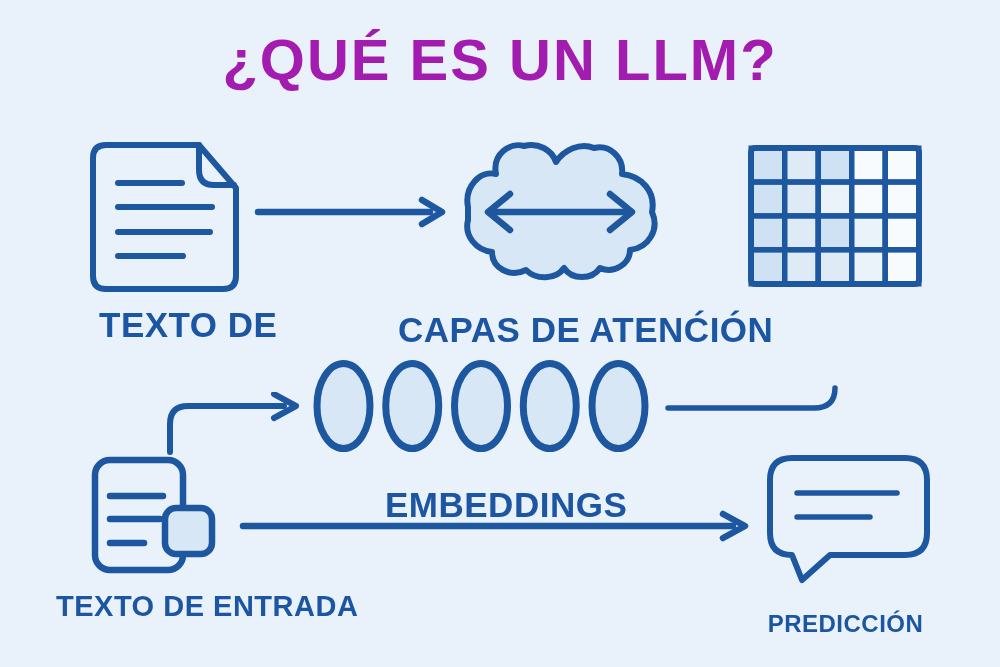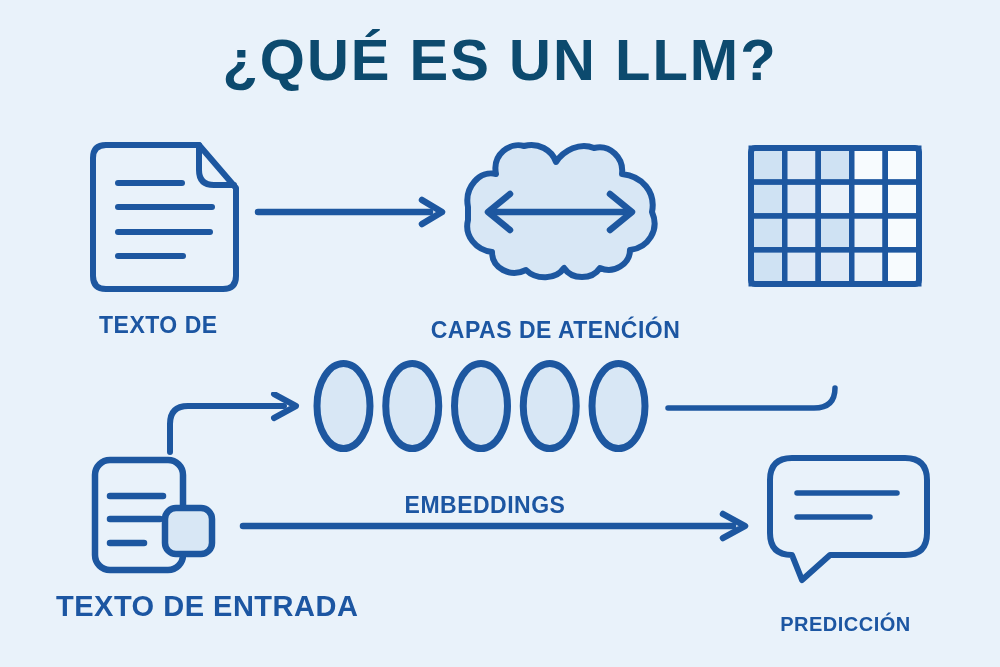--- a/index.html
+++ b/index.html
@@ -8,25 +8,25 @@
     width:1000px;height:667px;
     background:#e9f2fa;
     font-family:"Liberation Sans", sans-serif;
     overflow:hidden;
   }
   .abs{position:absolute;}
   .title{
     top:26px;left:0;width:1000px;
     text-align:center;
     font-size:58px;font-weight:bold;letter-spacing:2px;
-    color:#0c4a6e;
+    color:#a21caf;
   }
   .lbl{
     color:#1c56a2;font-weight:bold;letter-spacing:0.5px;
-    font-size:23px;line-height:34px;white-space:nowrap;
+    font-size:35px;line-height:34px;white-space:nowrap;
   }
   .center{text-align:center;margin-top:20px;}
   svg{display:block;}
 </style>
 </head>
 <body>
 
 <div id="canvas">
 
   <div class="abs title">¿QUÉ ES UN LLM?</div>
@@ -140,15 +140,15 @@
     <div>TEXTO DE</div>
   </div>
 
   <div class="abs lbl center" style="left:398px;top:293px;width:315px">CAPAS DE ATENĆIÓN</div>
 
 
   <div class="abs lbl" style="left:56px;top:589px;font-size:29px">TEXTO DE ENTRADA</div>
 
   <div class="abs lbl center" style="left:385px;top:468px;width:200px">EMBEDDINGS</div>
 
-  <div class="abs lbl center" style="left:748px;top:587px;width:195px;font-size:20px">PREDICCIÓN</div>
+  <div class="abs lbl center" style="left:748px;top:587px;width:195px;font-size:24px">PREDICCIÓN</div>
 
 </div>
 
 </body></html>

